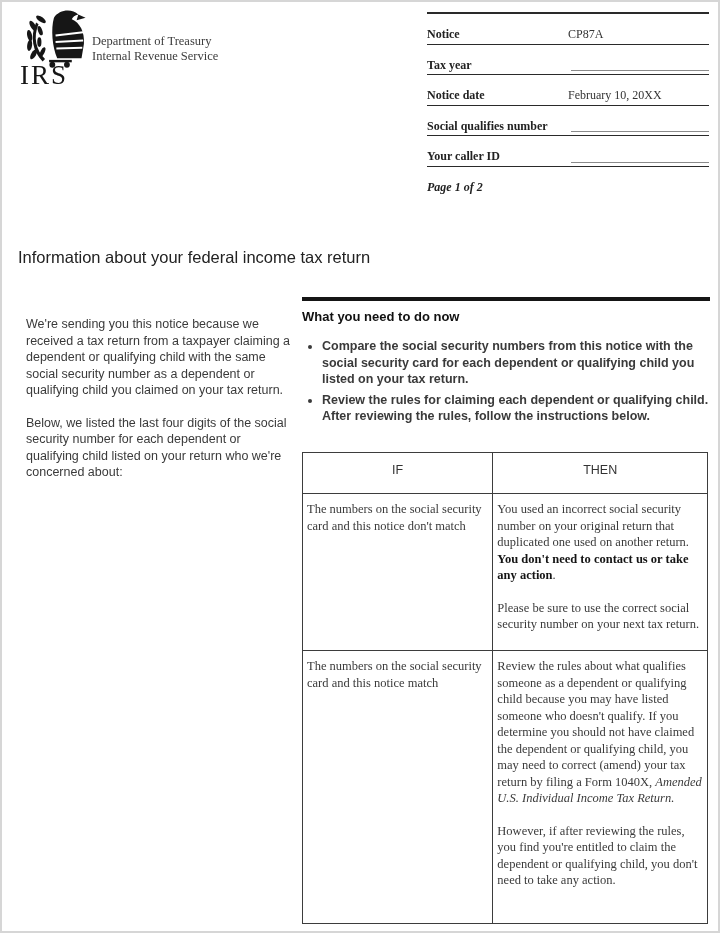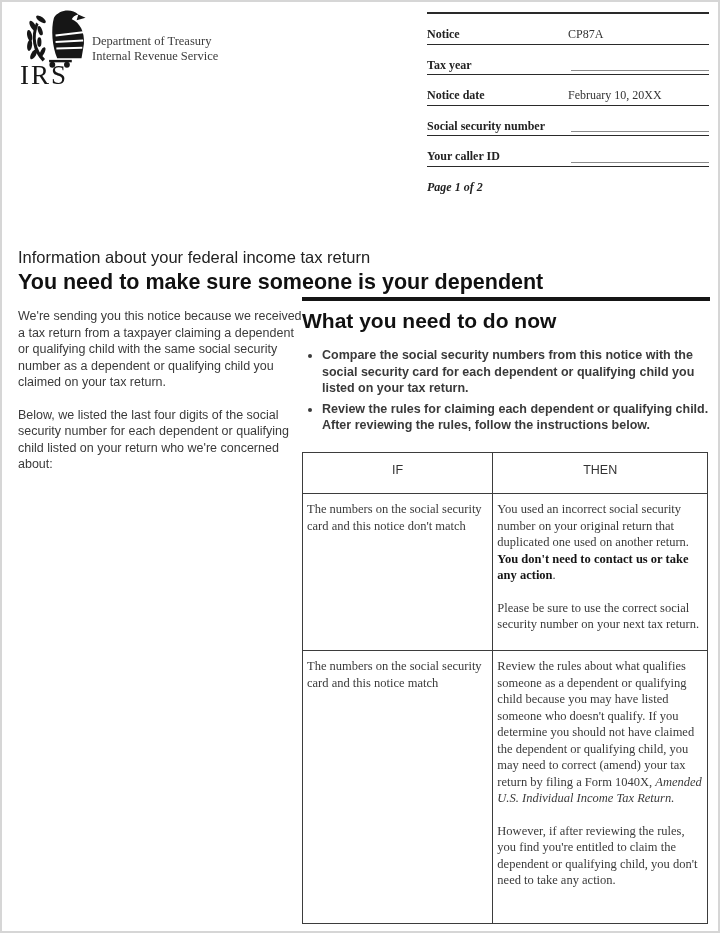--- a/index.html
+++ b/index.html
@@ -58,27 +58,27 @@
   
   .heading { position: absolute; left: 16px; top: 245px; width: 692px; }
   .heading-sub { font-size: 16.5px; color: #222; line-height: 20px; }
   .heading-main { font-size: 21.5px; font-weight: bold; color: #111; line-height: 26px; margin-top: 2px; }
 
   
   .intro-col {
     position: absolute; left: 16px; top: 306px; width: 286px;
     font-size: 12.5px; line-height: 16.5px; color: #3a3a3a;
   }
-  .intro-col p { margin: 0; }
+  .intro-col p { margin: 8px; }
   .intro-col p + p { margin-top: 16px; }
 
   
   .action-col { position: absolute; left: 300px; top: 295px; width: 408px; }
   .action-rule { border-top: 4px solid #151515; width: 100%; }
-  .action-heading { font-size: 21px; font-weight: bold; color: #111; margin-top: 8px; }
+  .action-heading { font-size: 13px; font-weight: bold; color: #111; margin-top: 8px; }
   .action-bullets {
     margin: 14px 0 0 0; padding-left: 20px;
     font-size: 12.5px; line-height: 16.5px; color: #3a3a3a;
   }
   .action-bullets li { margin-bottom: 4px; font-weight: bold; }
 
   
   .ifthen {
     position: absolute; left: 300px; top: 450px; width: 406px;
     border-collapse: collapse;
@@ -152,38 +152,37 @@
     <div class="nt-row">
       <span class="nt-label">Tax year</span>
       <span class="nt-value"></span>
       <span class="nt-blankline"></span>
     </div>
     <div class="nt-row">
       <span class="nt-label">Notice date</span>
       <span class="nt-value">February 10, 20XX</span>
     </div>
     <div class="nt-row">
-      <span class="nt-label">Social security number</span>
+      <span class="nt-label">Social qualifies number</span>
       <span class="nt-value"></span>
       <span class="nt-blankline"></span>
     </div>
     <div class="nt-row">
       <span class="nt-label">Your caller ID</span>
       <span class="nt-value"></span>
       <span class="nt-blankline"></span>
     </div>
     <div class="nt-row">
       <span class="nt-label">Page 1 of 2</span>
       <span class="nt-value"></span>
     </div>
   </div>
 
   <div class="heading">
     <div class="heading-sub">Information about your federal income tax return</div>
-    <div class="heading-main">You need to make sure someone is your dependent</div>
   </div>
 
   <div class="intro-col">
     <p>We're sending you this notice because we received a tax return from a taxpayer claiming a dependent or qualifying child with the same social security number as a dependent or qualifying child you claimed on your tax return.</p>
     <p>Below, we listed the last four digits of the social security number for each dependent or qualifying child listed on your return who we're concerned about:</p>
   </div>
 
   <div class="action-col">
     <div class="action-rule"></div>
     <div class="action-heading">What you need to do now</div>

